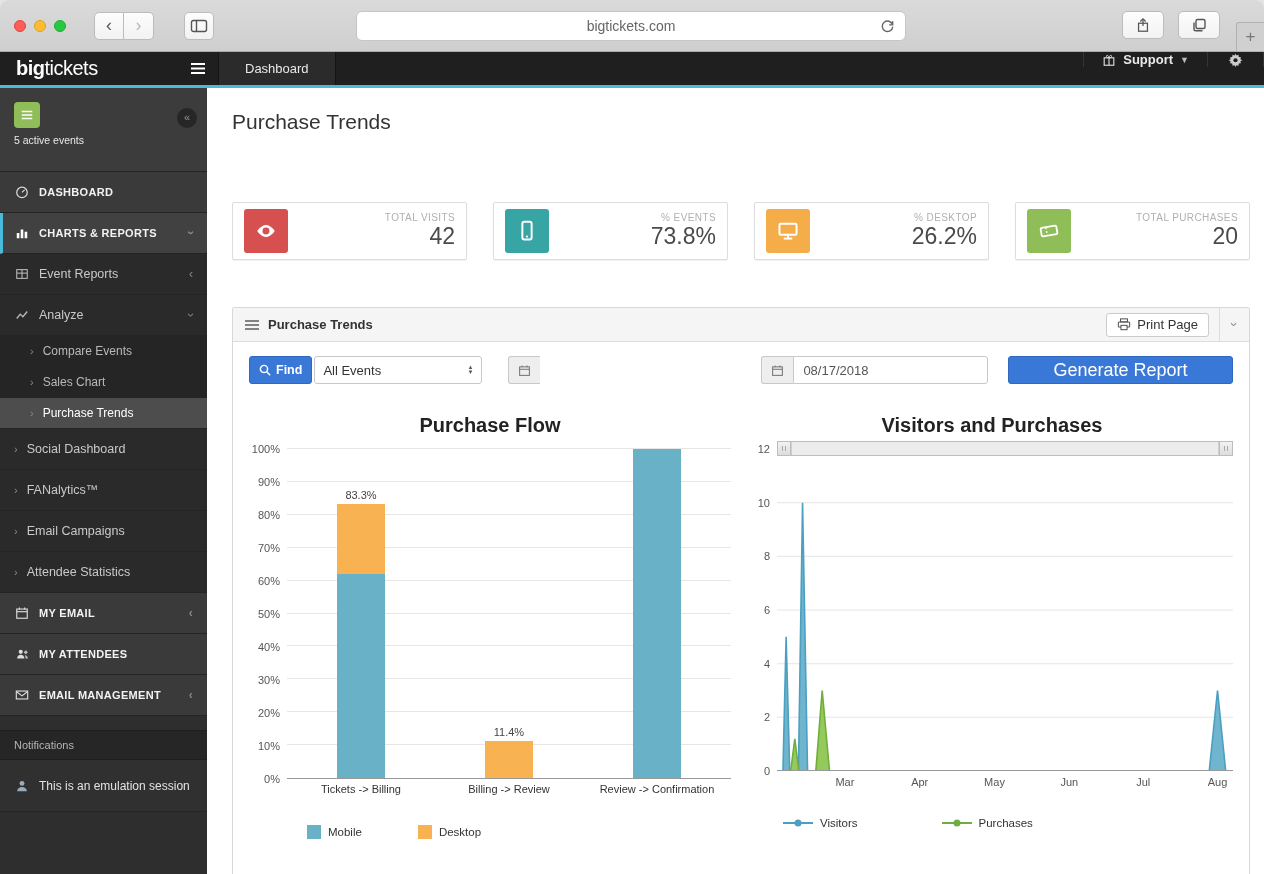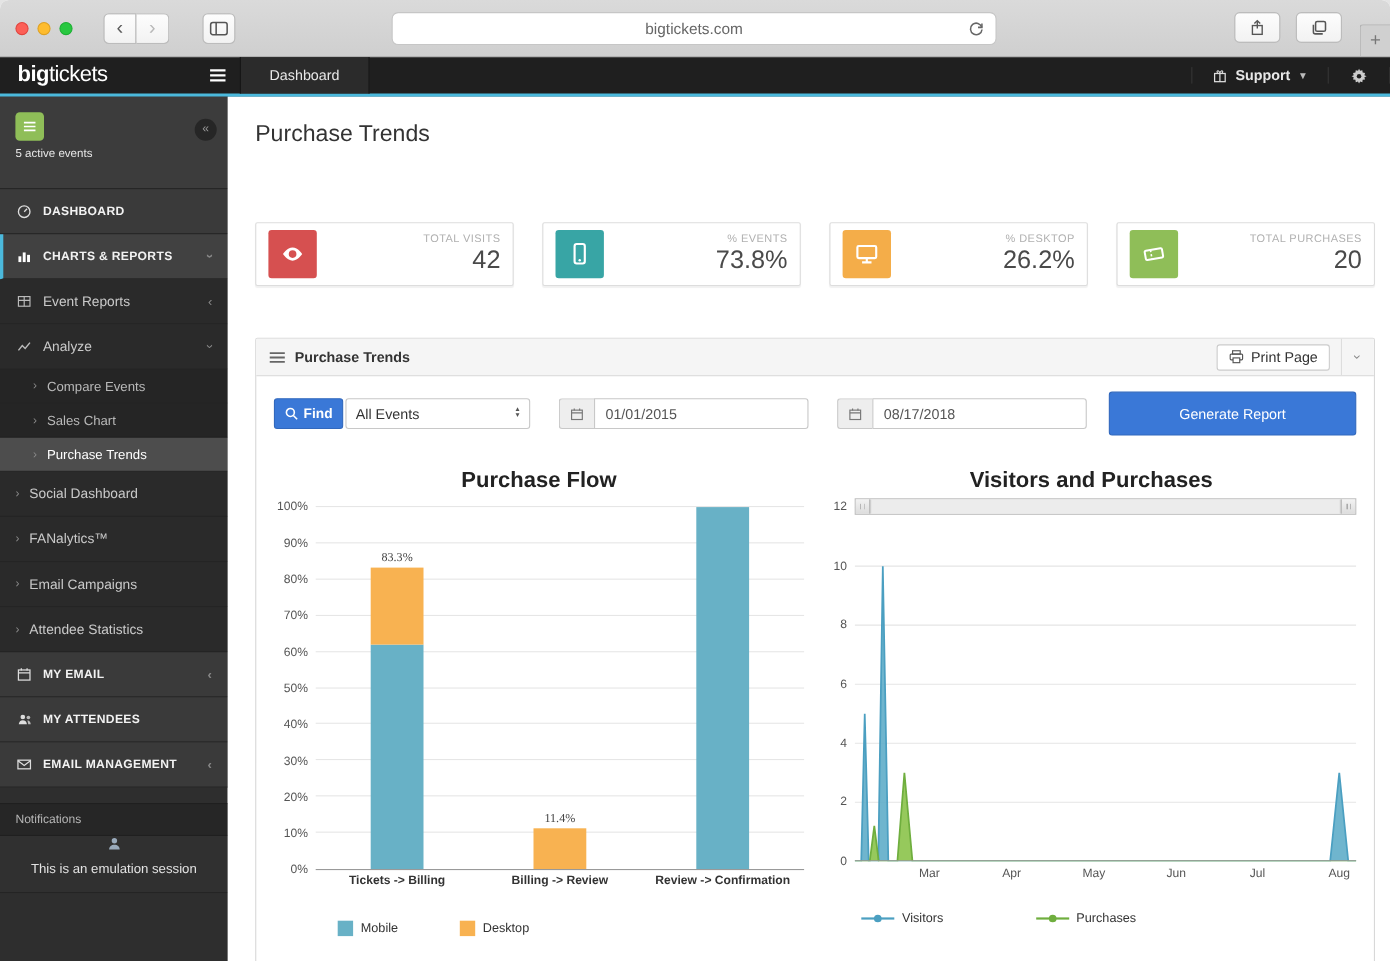--- a/index.html
+++ b/index.html
@@ -36,21 +36,21 @@
 
   
   .appbar { position:absolute; top:52px; left:0; right:0; height:36px; background:#1f1f1f;
     border-bottom:3px solid #4bb9dc; display:flex; align-items:stretch; }
   .brand { display:flex; align-items:center; padding:0 16px; width:178px; }
   .brand .b1 { color:#fff; font-weight:bold; font-size:20px; letter-spacing:-.5px; }
   .brand .b2 { color:#fff; font-weight:300; font-size:20px; letter-spacing:-.5px; }
   .appbar .hamb { display:flex; align-items:center; padding:0 12px; }
   .app-tab { display:flex; align-items:center; padding:0 26px; background:#2b2b2b;
     border-left:1px solid #141414; border-right:1px solid #141414; color:#e8e8e8; font-size:13px; }
-  .appbar-right { margin-left:auto; display:flex; align-items:center; }
+  .appbar-right { margin-left:auto; display:flex; align-items:flex-start; }
   .support { display:flex; align-items:center; gap:7px; padding:0 18px; color:#e8e8e8;
     font-size:13px; font-weight:bold; border-left:1px solid #353535; border-right:1px solid #353535; }
   .support .caret { font-size:9px; color:#bbb; }
   .gearbtn { display:flex; align-items:center; padding:0 20px; color:#ddd; font-size:15px;
     border-right:1px solid #353535; }
 
   
   .sidebar { position:absolute; top:88px; left:0; bottom:0; width:207px; background:#2e2e2e;
     display:flex; flex-direction:column; }
   .sb-top { height:84px; background:#3c3c3c; border-bottom:1px solid #242424; position:relative;
@@ -69,21 +69,21 @@
     letter-spacing:.3px; }
   .sb-sub { height:41px; background:#2a2a2a; font-size:12.5px; color:#c9c9c9; }
   .sb-subsub { height:31px; background:#252525; font-size:12px; color:#b9b9b9; padding-left:30px; }
   .sb-subsub .pre, .sb-sub .pre { color:#8a8a8a; font-size:11px; }
   .sb-item.active-group { background:#414141; border-left:3px solid #4bb9dc; padding-left:11px; }
   .sb-item.selected { background:#4d4d4d; color:#fff; }
   .sb-notif { margin-top:14px; height:30px; background:#262626; color:#b5b5b5; font-size:11px;
     display:flex; align-items:center; padding:0 14px; border-top:1px solid #1f1f1f;
     border-bottom:1px solid #1f1f1f; }
   .sb-emul { height:52px; background:#303030; color:#e2e2e2; font-size:12px; display:flex;
-    align-items:center; gap:9px; padding:0 14px; border-bottom:1px solid #242424;flex-direction:column; }
+    align-items:center; gap:9px; padding:0 14px; border-bottom:1px solid #242424; }
   .sb-filler { flex:1; background:#2e2e2e; }
   .sbicon { width:16px; display:inline-flex; justify-content:center; }
 
   
   .main { position:absolute; top:88px; left:207px; right:0; bottom:0; background:#fff;
     overflow:hidden; padding:0 14px 0 25px; }
   .page-title { margin-top:22px; font-size:21px; color:#333; font-weight:400; }
 
   .stats-row { display:flex; gap:26px; margin-top:68px; }
   .stat-card { flex:1; height:58px; background:#fff; border:1px solid #ddd; border-radius:2px;
@@ -110,40 +110,40 @@
     font-size:12.5px; font-weight:bold; display:flex; align-items:center; gap:5px; padding:0 9px; }
   .events-select { height:28px; width:168px; margin-left:2px; border:1px solid #c8c8c8; border-radius:3px;
     background:#fff; display:flex; align-items:center; font-size:13px; color:#333; padding:0 8px; }
   .sel-arrows { margin-left:auto; display:flex; flex-direction:column; line-height:5px;
     font-size:6px; color:#555; }
   .date-group { display:flex; width:227px; height:28px; margin-left:26px; }
   .date-addon { width:32px; background:#eee; border:1px solid #c8c8c8; border-right:none;
     border-radius:3px 0 0 3px; display:flex; align-items:center; justify-content:center; }
   .date-input { flex:1; border:1px solid #c8c8c8; border-radius:0 3px 3px 0; display:flex;
     align-items:center; padding:0 9px; font-size:13px; color:#555; background:#fff; }
-  .generate-btn { margin-left:auto; width:225px; height:40px; background:#3a78d7; color:#fff;
-    border:1px solid #3168bd; border-radius:3px; font-size:13px; display:flex; align-items:center;
+  .generate-btn { margin-left:auto; width:225px; height:28px; background:#3a78d7; color:#fff;
+    border:1px solid #3168bd; border-radius:3px; font-size:18px; display:flex; align-items:center;
     justify-content:center; }
 
   .charts-row { display:flex; padding:8px 6px 0 6px; }
   .chart { flex:1; padding:0 10px; }
   .chart-title { text-align:center; font-size:20px; font-weight:bold; color:#222; margin:12px 0 12px 0; }
 
   
   .pf-body { display:flex; }
   .pf-ylab { width:38px; position:relative; height:330px; flex:0 0 38px; }
   .pf-ytick { position:absolute; right:7px; transform:translateY(50%); font-size:11px; color:#555; }
   .pf-plot { flex:1; position:relative; height:330px; border-bottom:1px solid #999; }
   .pf-grid { position:absolute; left:0; right:0; height:1px; background:#e6e6e6; }
-  .pf-slot { position:absolute; top:0; bottom:0;font-family:Liberation Serif, serif; }
+  .pf-slot { position:absolute; top:0; bottom:0; }
   .pf-seg { position:absolute; left:50%; width:48px; transform:translateX(-50%); }
   .pf-anno { position:absolute; left:50%; transform:translateX(-50%); font-size:11px; color:#444;
     white-space:nowrap; }
   .pf-xlab { position:relative; height:20px; margin-left:38px; }
-  .pf-xtick { position:absolute; top:4px; font-size:11px; font-weight:bold; color:#333;
+  .pf-xtick { position:absolute; top:4px; font-size:11px; font-weight:normal; color:#333;
     text-align:center; }
   .chart-legend { display:flex; gap:56px; margin-top:26px; padding-left:58px; align-items:center; }
   .lg-item { display:flex; align-items:center; gap:7px; }
   .lg-swatch { width:14px; height:14px; }
   .lg-label { font-size:11.5px; color:#333; }
   .lg-line { position:relative; width:30px; height:2px; }
   .lg-dot { position:absolute; left:50%; top:50%; transform:translate(-50%,-50%); width:7px;
     height:7px; border-radius:50%; }
 
   
@@ -482,21 +482,20 @@
         </span>
         <span class="date-group">
           <span class="date-addon">
             <svg class="i" width="13" height="13" viewBox="0 0 16 16">
                 <rect x="2" y="3.5" width="12" height="10.5" fill="none" stroke="#777" stroke-width="1.3"></rect>
                 <line x1="2" y1="6.5" x2="14" y2="6.5" stroke="#777" stroke-width="1.3"></line>
                 <line x1="5" y1="1.8" x2="5" y2="4" stroke="#777" stroke-width="1.3"></line>
                 <line x1="11" y1="1.8" x2="11" y2="4" stroke="#777" stroke-width="1.3"></line>
               </svg>
           </span>
-          <span class="date-input">01/01/2015</span>
         </span>
         <span class="date-group">
           <span class="date-addon">
             <svg class="i" width="13" height="13" viewBox="0 0 16 16">
                 <rect x="2" y="3.5" width="12" height="10.5" fill="none" stroke="#777" stroke-width="1.3"></rect>
                 <line x1="2" y1="6.5" x2="14" y2="6.5" stroke="#777" stroke-width="1.3"></line>
                 <line x1="5" y1="1.8" x2="5" y2="4" stroke="#777" stroke-width="1.3"></line>
                 <line x1="11" y1="1.8" x2="11" y2="4" stroke="#777" stroke-width="1.3"></line>
               </svg>
           </span>

